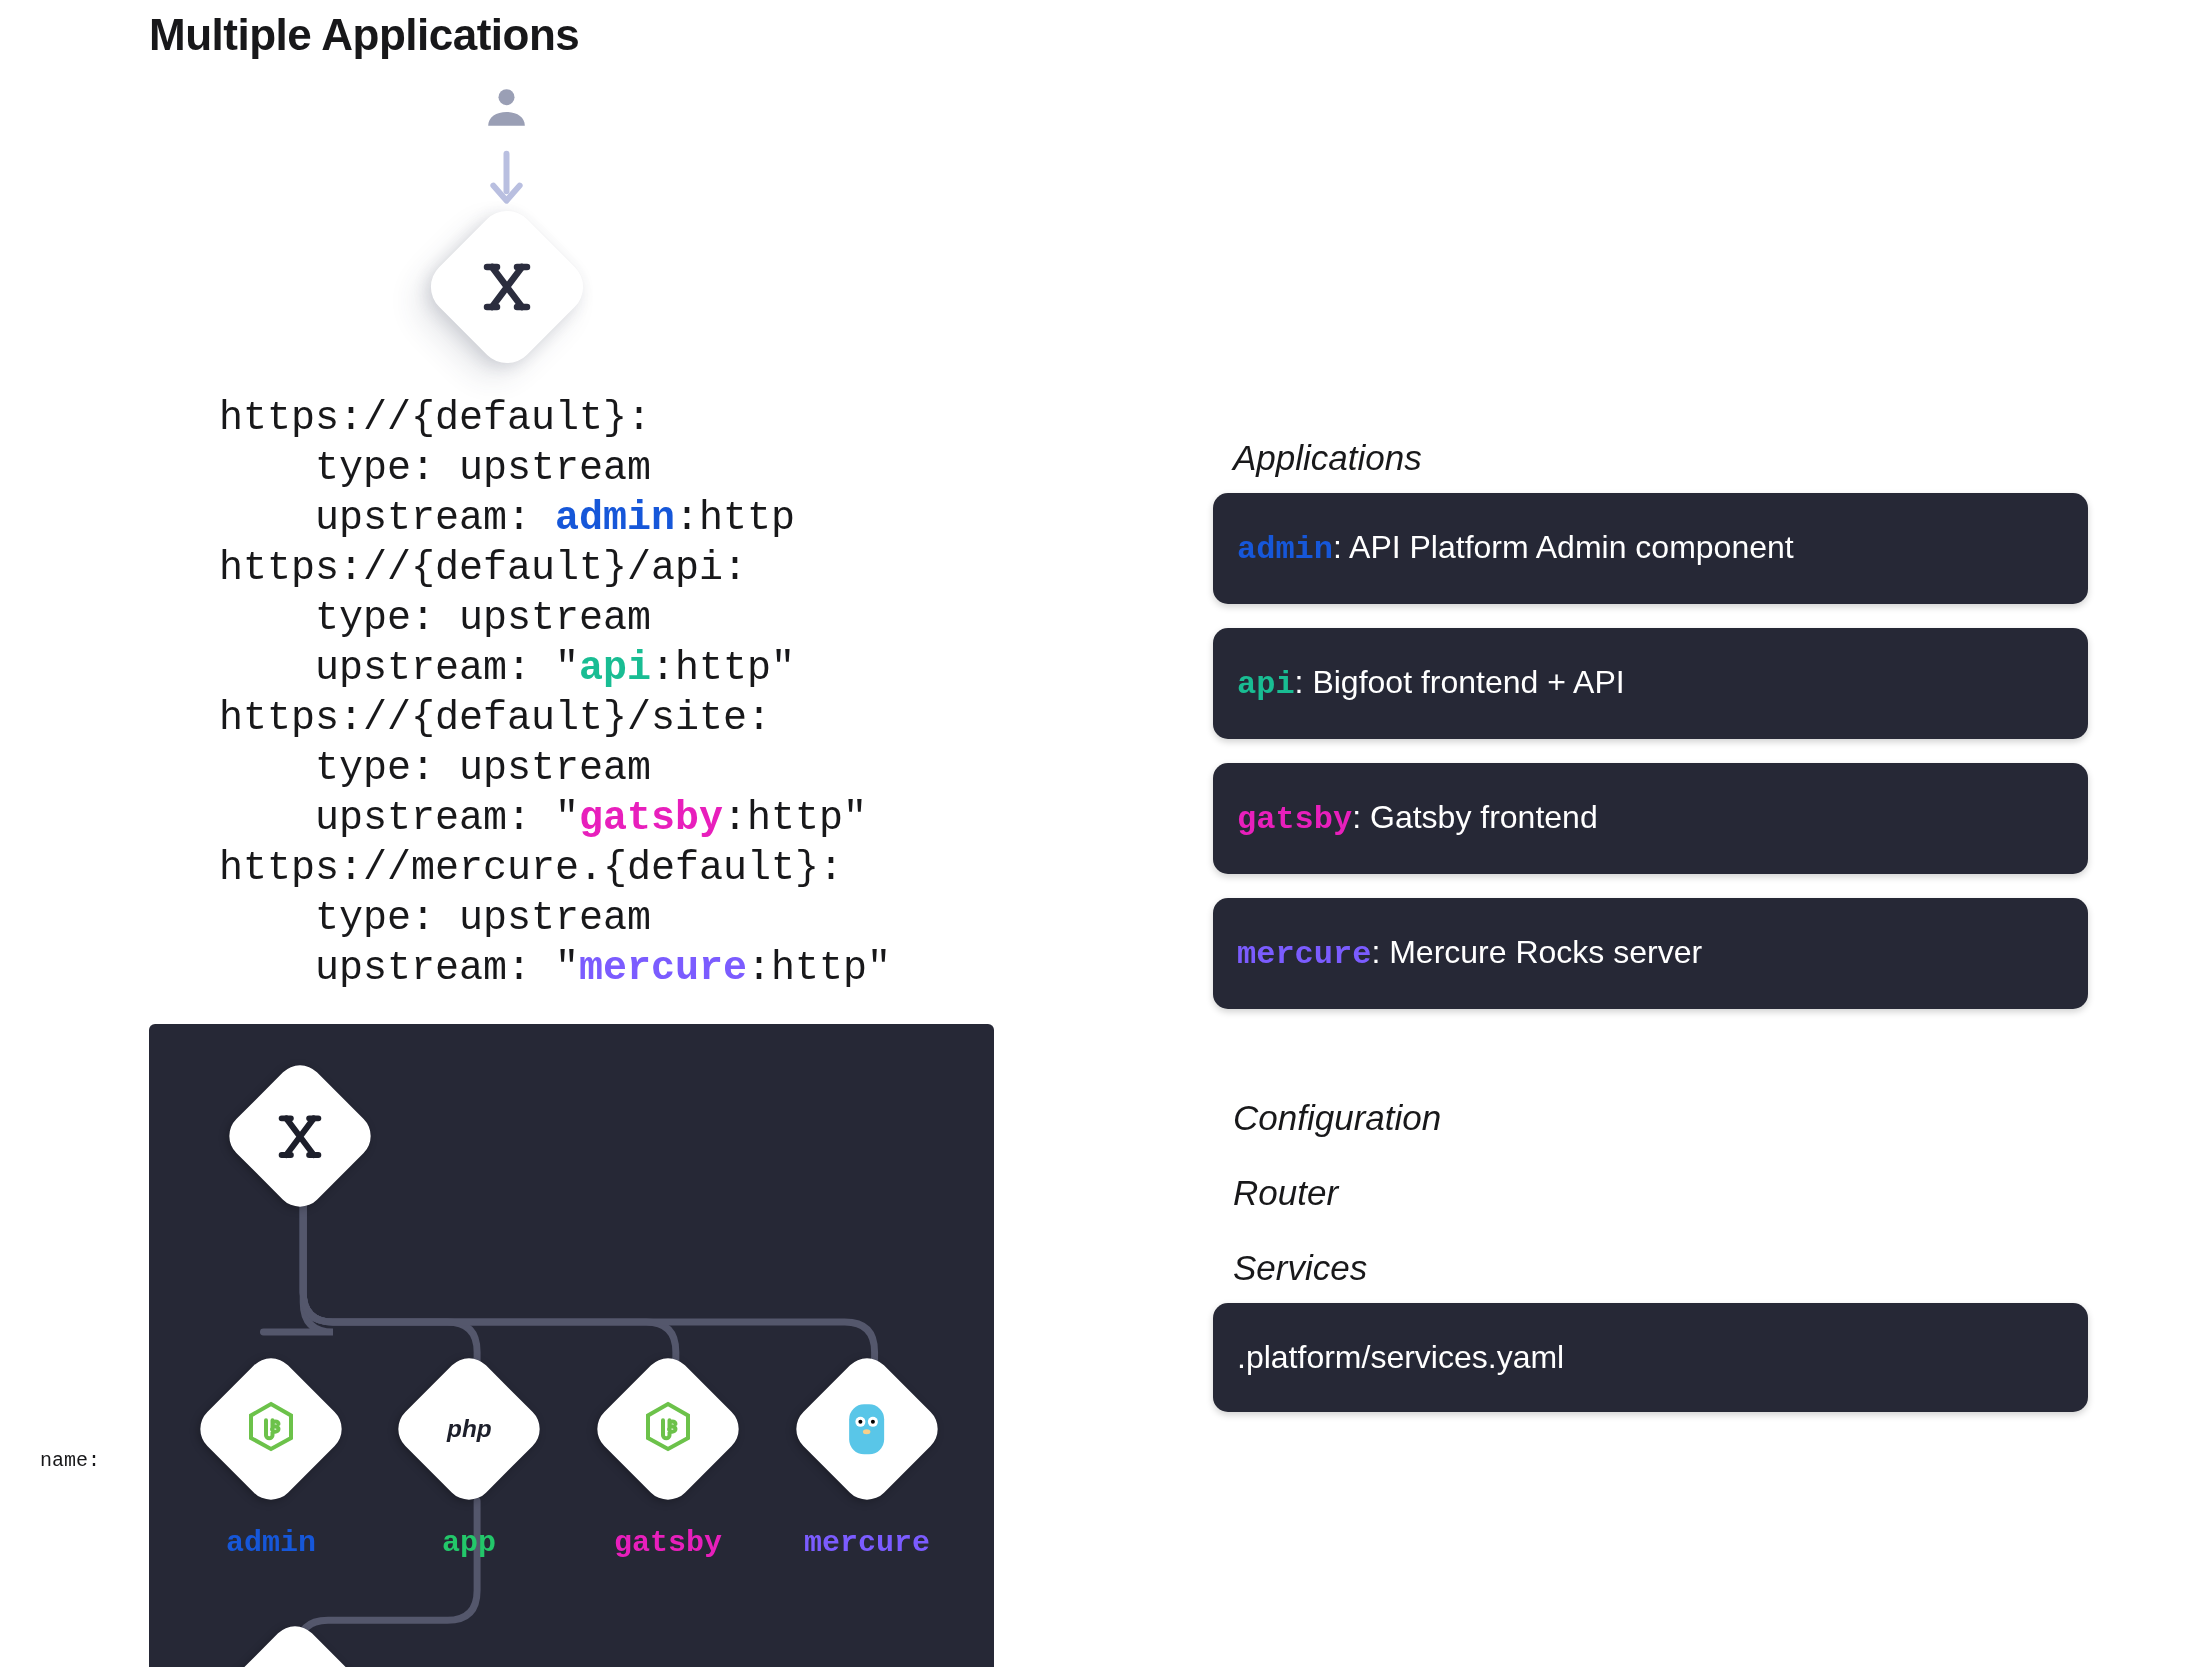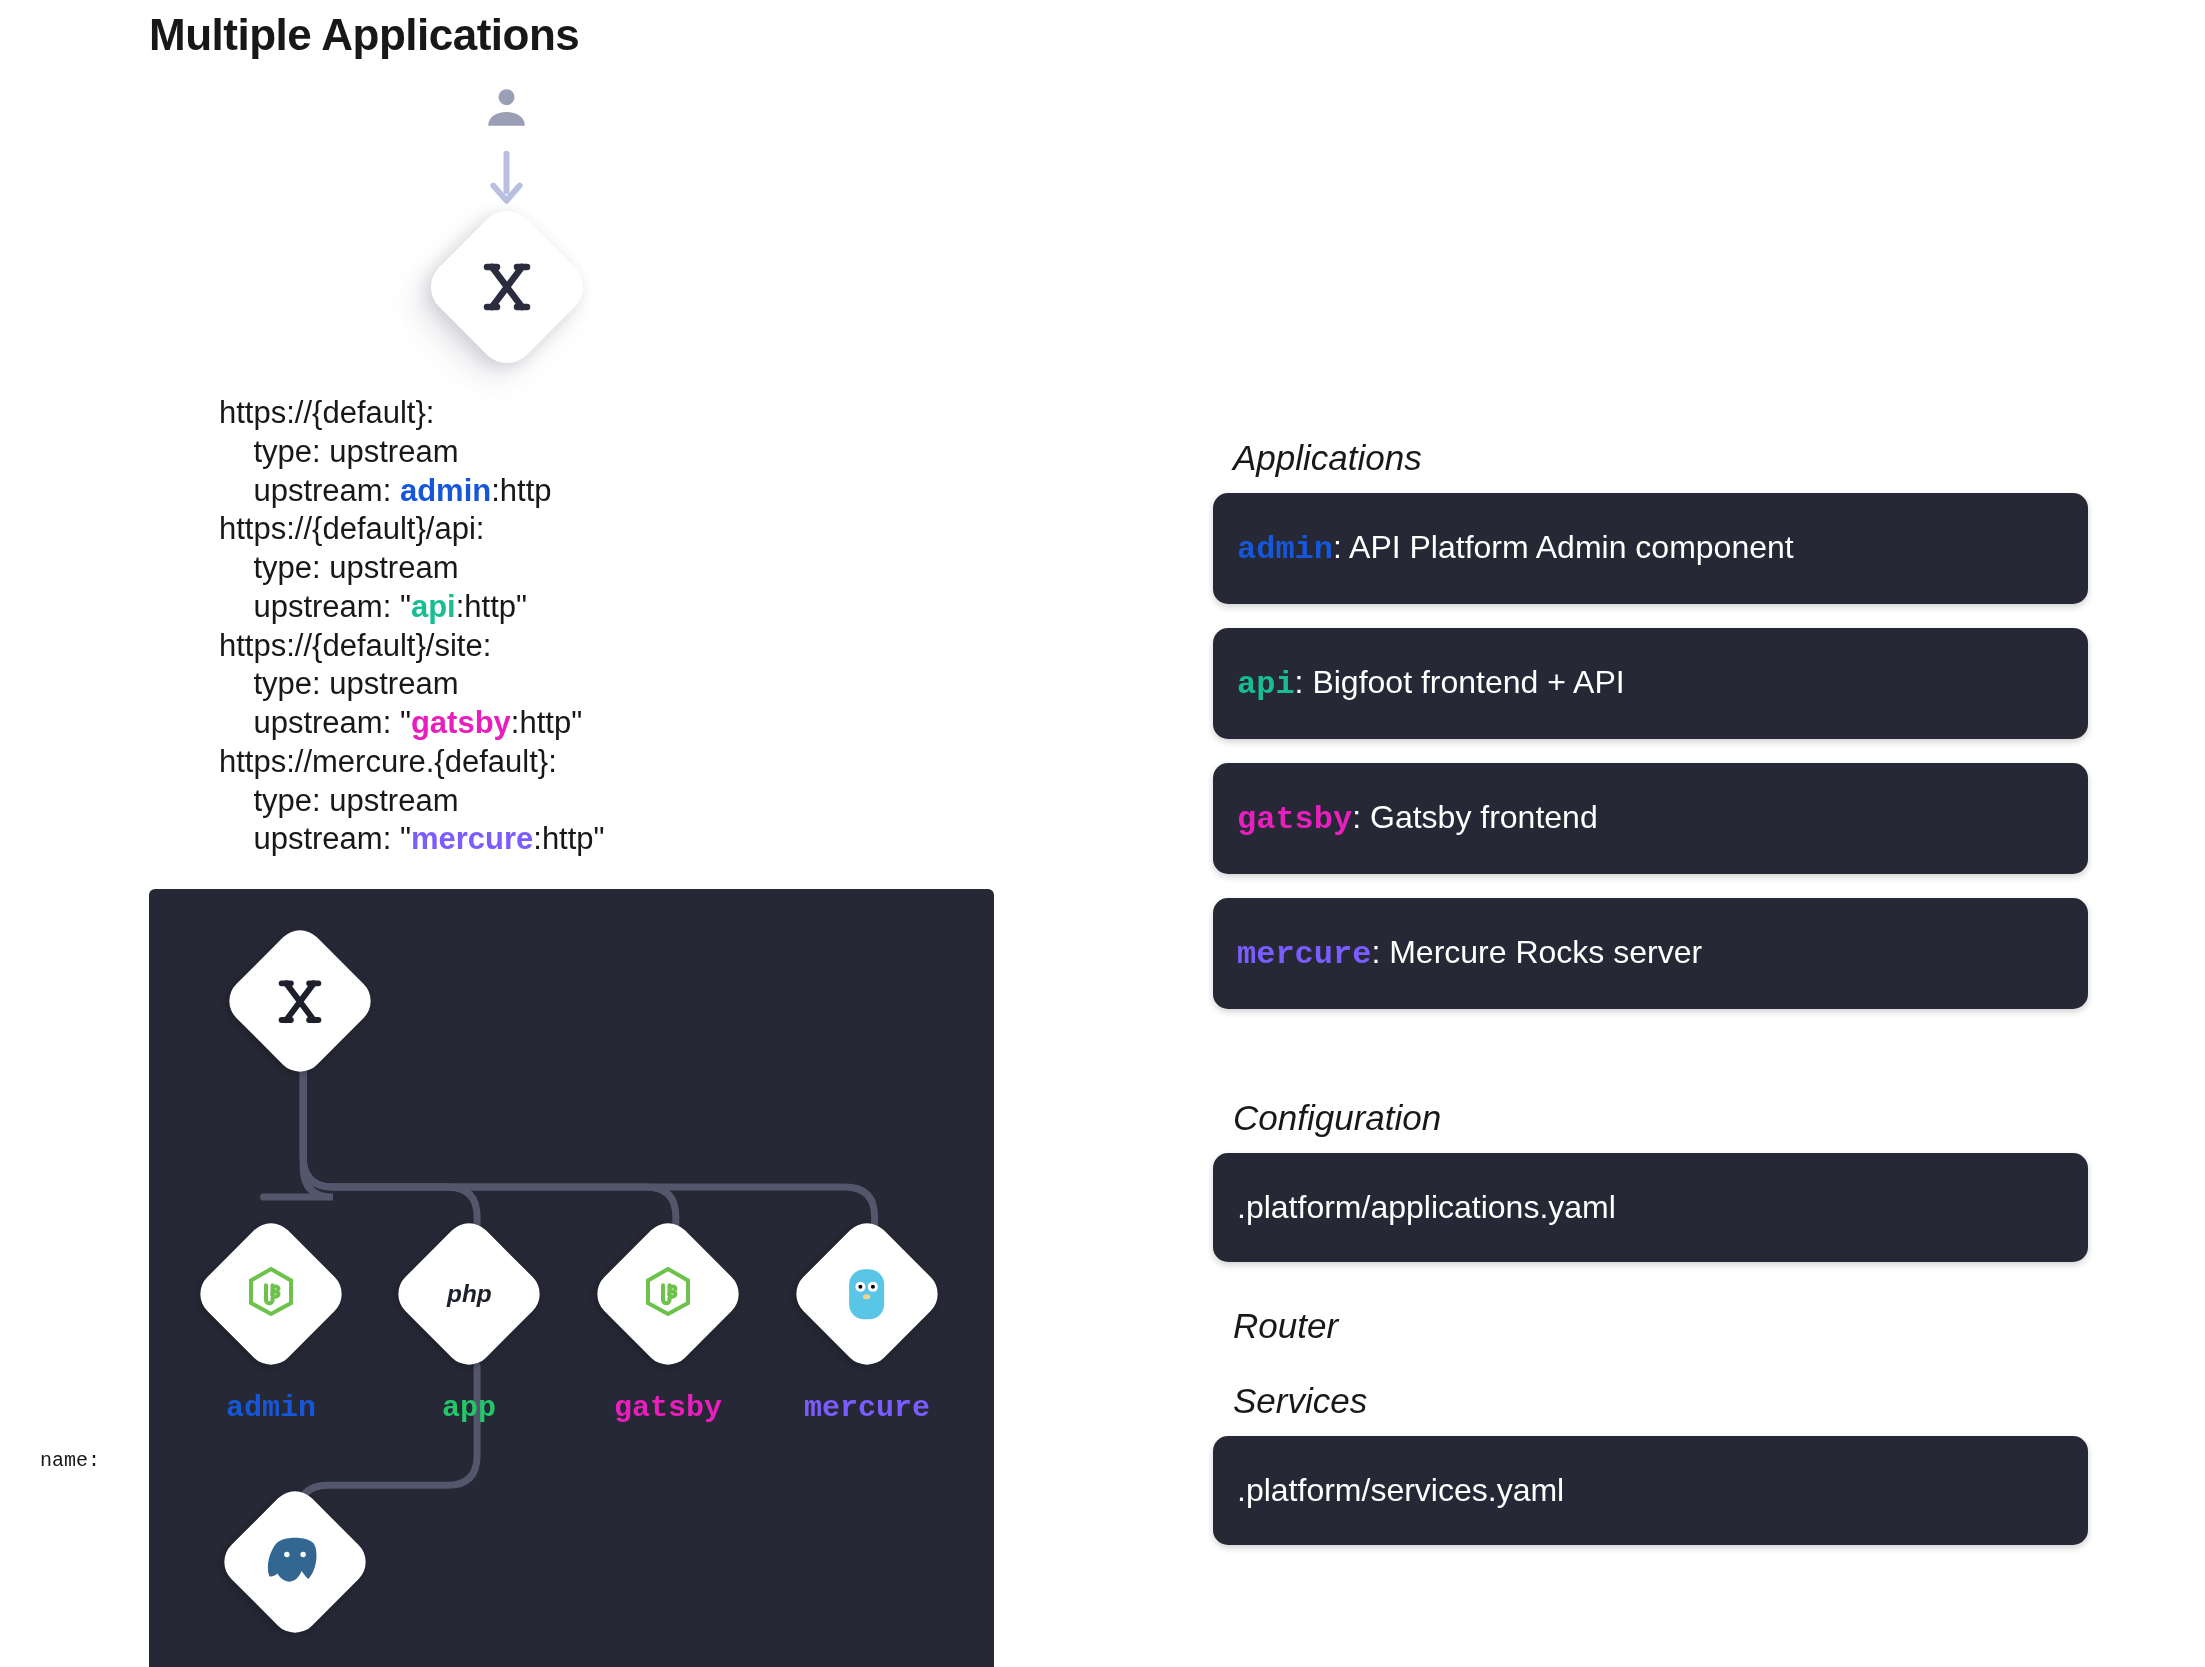--- a/index.html
+++ b/index.html
@@ -66,22 +66,22 @@
     border-radius:28px;
     transform:rotate(45deg);
     box-shadow:0 5px 15px rgba(50,55,80,.15),0 20px 30px rgba(50,55,80,.12);
     display:flex;align-items:center;justify-content:center;
   }
   .router-tile .inner{transform:rotate(-45deg);}
   .router-tile svg{width:60px;height:60px;display:block;}
 
   
   .code{
-    font-family:Liberation Sans, sans-serif;
-    font-size:31px;
+    font-family:Liberation Mono, monospace;
+    font-size:40px;
     line-height:1.25;
     white-space:pre;
     color:var(--ink);
     margin:45px 0 30px 70px;
   }
   .c-admin{color:var(--admin);font-weight:700;}
   .c-api{color:var(--api);font-weight:700;}
   .c-gatsby{color:var(--gatsby);font-weight:700;}
   .c-mercure{color:var(--mercure);font-weight:700;}
   .c-app{color:var(--app);font-weight:700;}
@@ -293,23 +293,20 @@
       <div class="card">
         <span class="key c-gatsby">gatsby</span><span>: Gatsby frontend</span>
       </div>
       <div class="card">
         <span class="key c-mercure">mercure</span><span>: Mercure Rocks server</span>
       </div>
 
       <div class="gap-lg"></div>
 
       <div class="section-head">Configuration</div>
-      <div class="card">
-        <span>.platform/applications.yaml</span>
-      </div>
 
       <div class="gap-md"></div>
       <div class="section-head">Router</div>
 
       <div class="gap-md"></div>
       <div class="section-head">Services</div>
       <div class="card">
         <span>.platform/services.yaml</span>
       </div>
 

